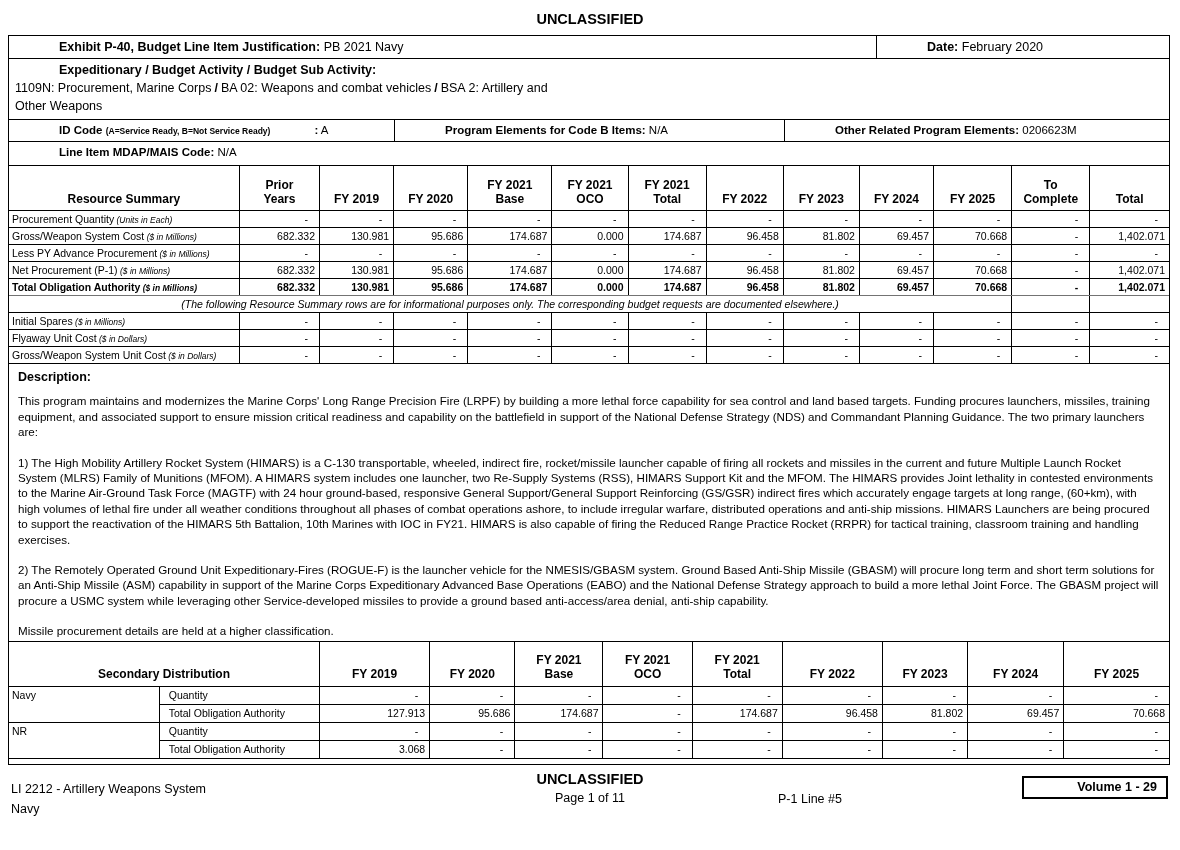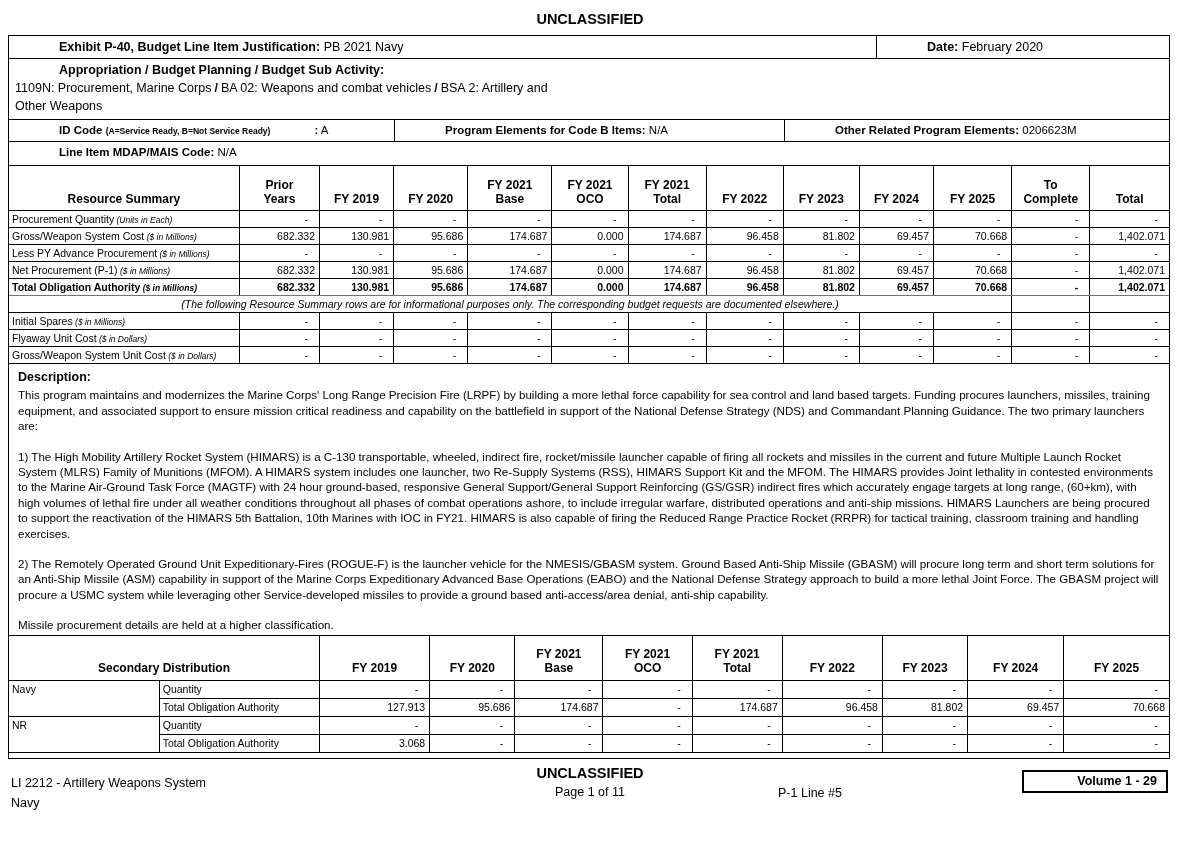--- a/index.html
+++ b/index.html
@@ -57,36 +57,36 @@
   .unit { font-style:italic; font-size:8.5px; }
   .rs .num { text-align:right; }
   .rs .num.dash { padding-right:11px; }
   .rs tr.toa td { font-weight:bold; border-bottom:1px solid #737373; }
   .rs td.note {
     font-style:italic; text-align:center; font-size:10.5px; height:16px;
   }
 
   
   .desc { padding:6px 9px 2px 9px; font-size:11.6px; line-height:15.4px; min-height:262px; }
-  .desc-title { font-weight:bold; font-size:12.5px; margin-bottom:2px; }
+  .desc-title { font-weight:bold; font-size:12.5px; margin-bottom:8px; }
   .desc p { margin:0 0 15px 0; }
   .desc p:last-child { margin-bottom:0; }
 
   
   table.sd { width:100%; border-collapse:collapse; table-layout:fixed; }
   .sd th, .sd td { border:1px solid #000; overflow:hidden; }
   .sd tr > *:first-child { border-left:none; }
   .sd tr > *:last-child { border-right:none; }
   .sd th {
     font-weight:bold; font-size:12px; text-align:center; vertical-align:bottom;
     padding:2px 2px 5px 2px; white-space:pre-line; line-height:14px; height:45px;
   }
   .sd td { height:18px; padding:1px 4px; font-size:10.5px; vertical-align:middle; }
   .sd .grp { text-align:left; vertical-align:top; padding:2px 3px; }
-  .sd .metric { text-align:left; padding-left:3px; }
+  .sd .metric { text-align:left; padding-left:9px; }
   .sd .num { text-align:right; }
   .sd .num.dash { padding-right:11px; }
 
   
   .footer { position:relative; height:52px; margin-top:5px; font-size:12.5px; }
   .f-left { position:absolute; left:11px; top:9px; line-height:20px; }
   .f-center { position:absolute; left:50%; transform:translateX(-50%); top:0; text-align:center; }
   .f-class { font-weight:bold; font-size:14.5px; line-height:18px; }
   .f-page { line-height:21px; }
   .f-p1 { position:absolute; left:778px; top:22px; }
@@ -109,21 +109,21 @@
         <b>Exhibit P-40, Budget Line Item Justification:</b>
         <span>PB 2021 Navy</span>
       </div>
       <div class="hd-cell c2">
         <b>Date:</b>
         <span>February 2020</span>
       </div>
     </div>
     <div class="hd-row row2">
       <div class="hd-cell c1">
-        <b>Appropriation / Budget Planning / Budget Sub Activity:</b><br>
+        <b>Expeditionary / Budget Activity / Budget Sub Activity:</b><br>
         <span><span>1109N: Procurement, Marine Corps</span><span class="bsep">/</span><span>BA 02: Weapons and combat vehicles</span><span class="bsep">/</span><span>BSA 2: Artillery and Other Weapons</span></span>
       </div>
     </div>
     <div class="hd-row row3">
       <div class="hd-cell c1">
         <b>ID Code</b>
         <span class="small-paren">(A=Service Ready, B=Not Service Ready)</span><b>:</b>
         <span>A</span>
       </div>
       <div class="hd-cell c2">

